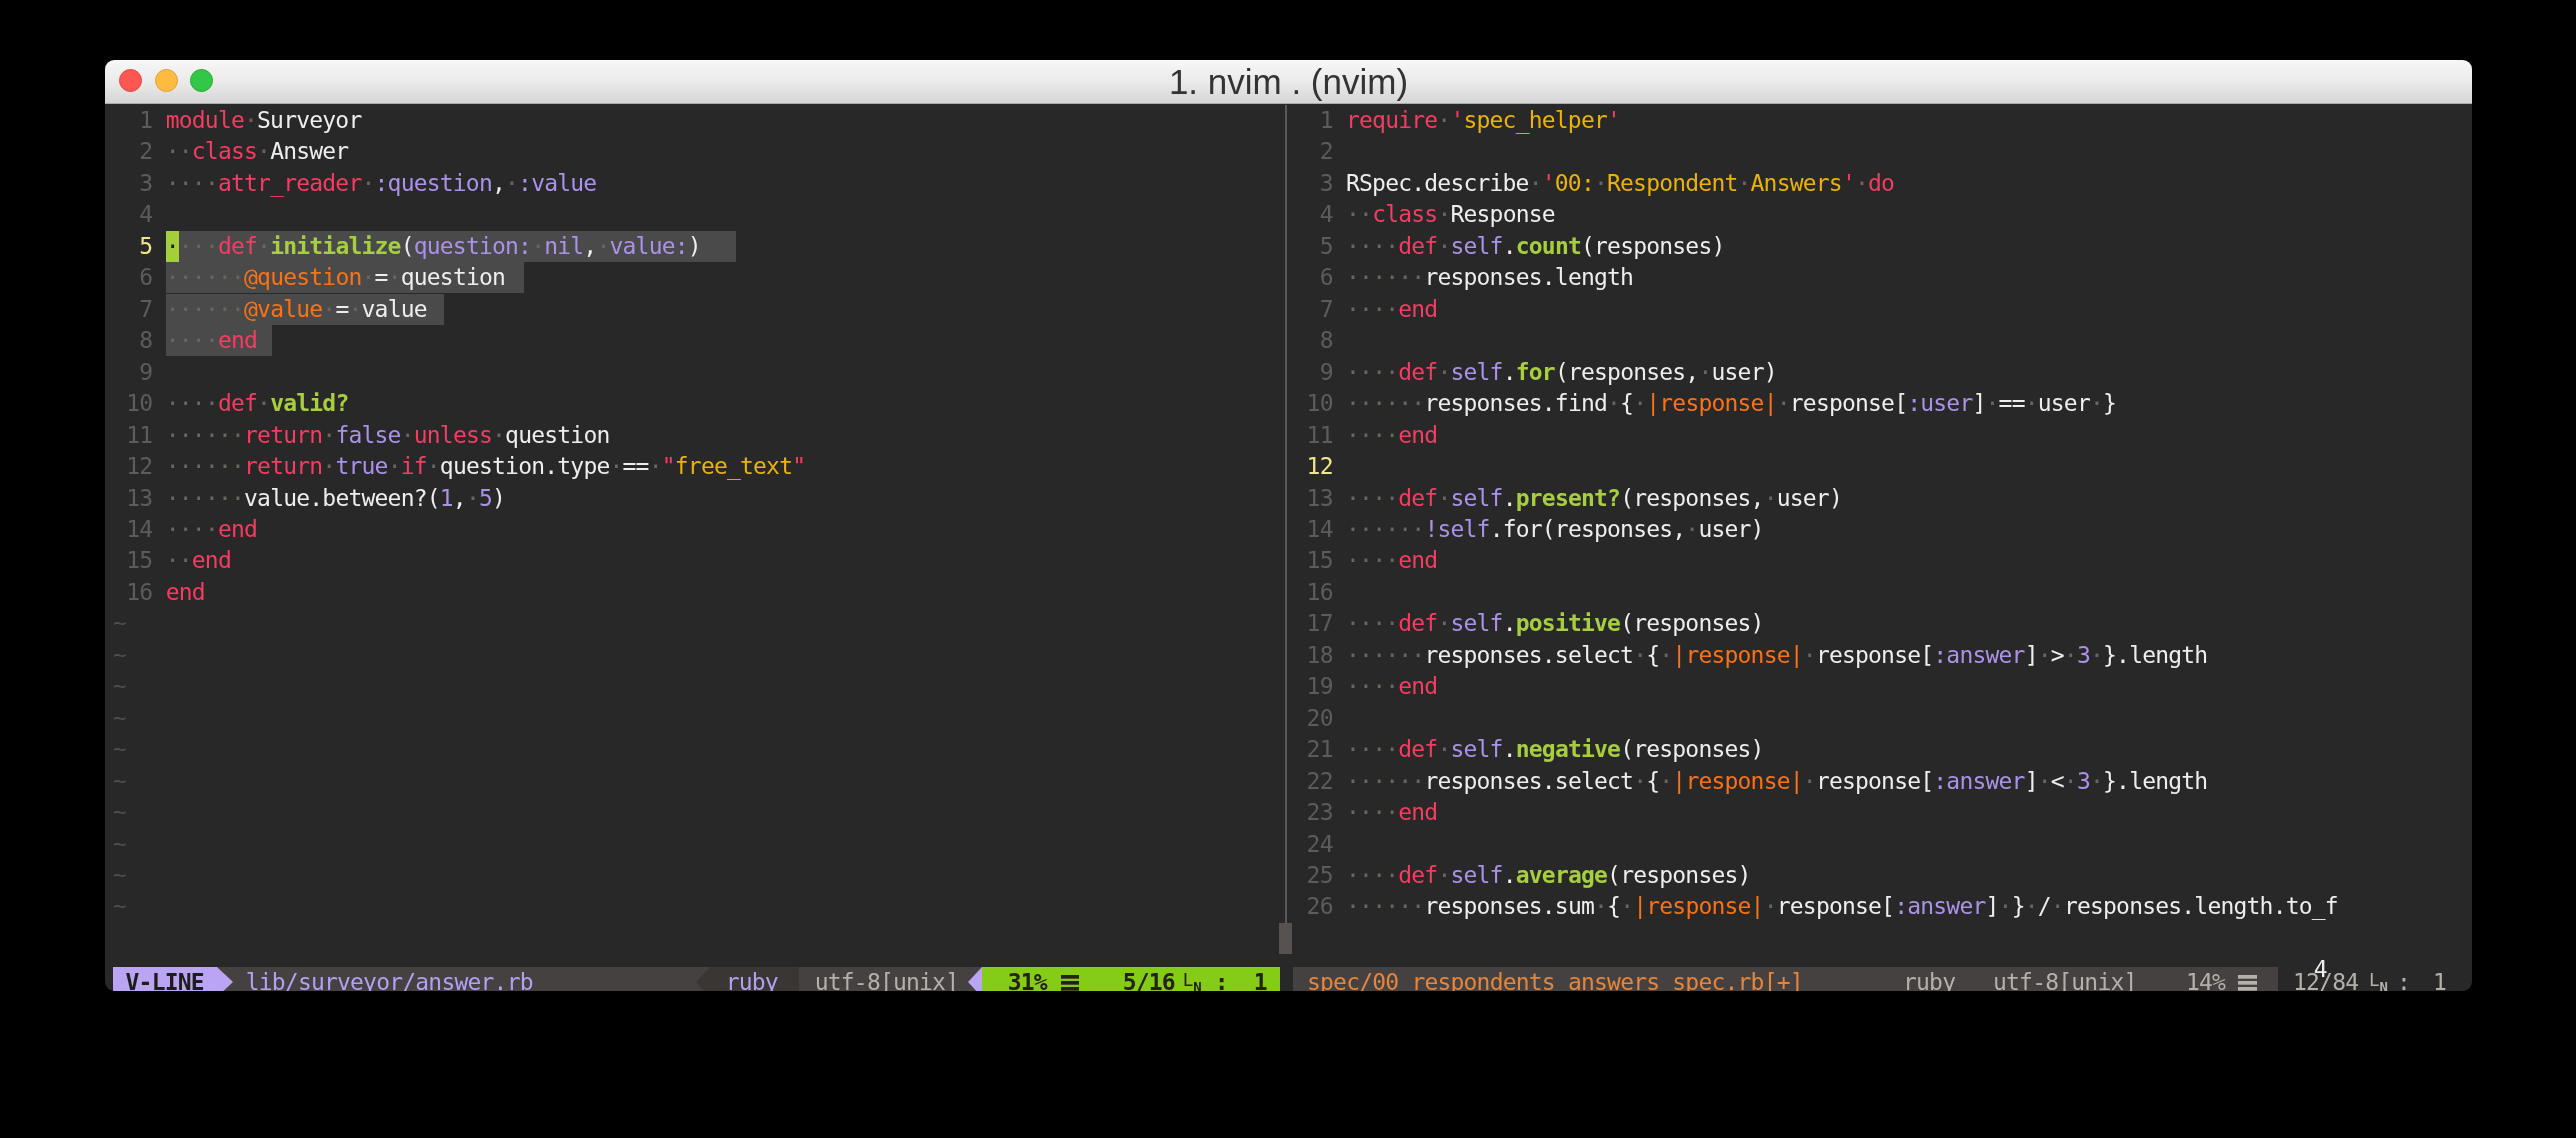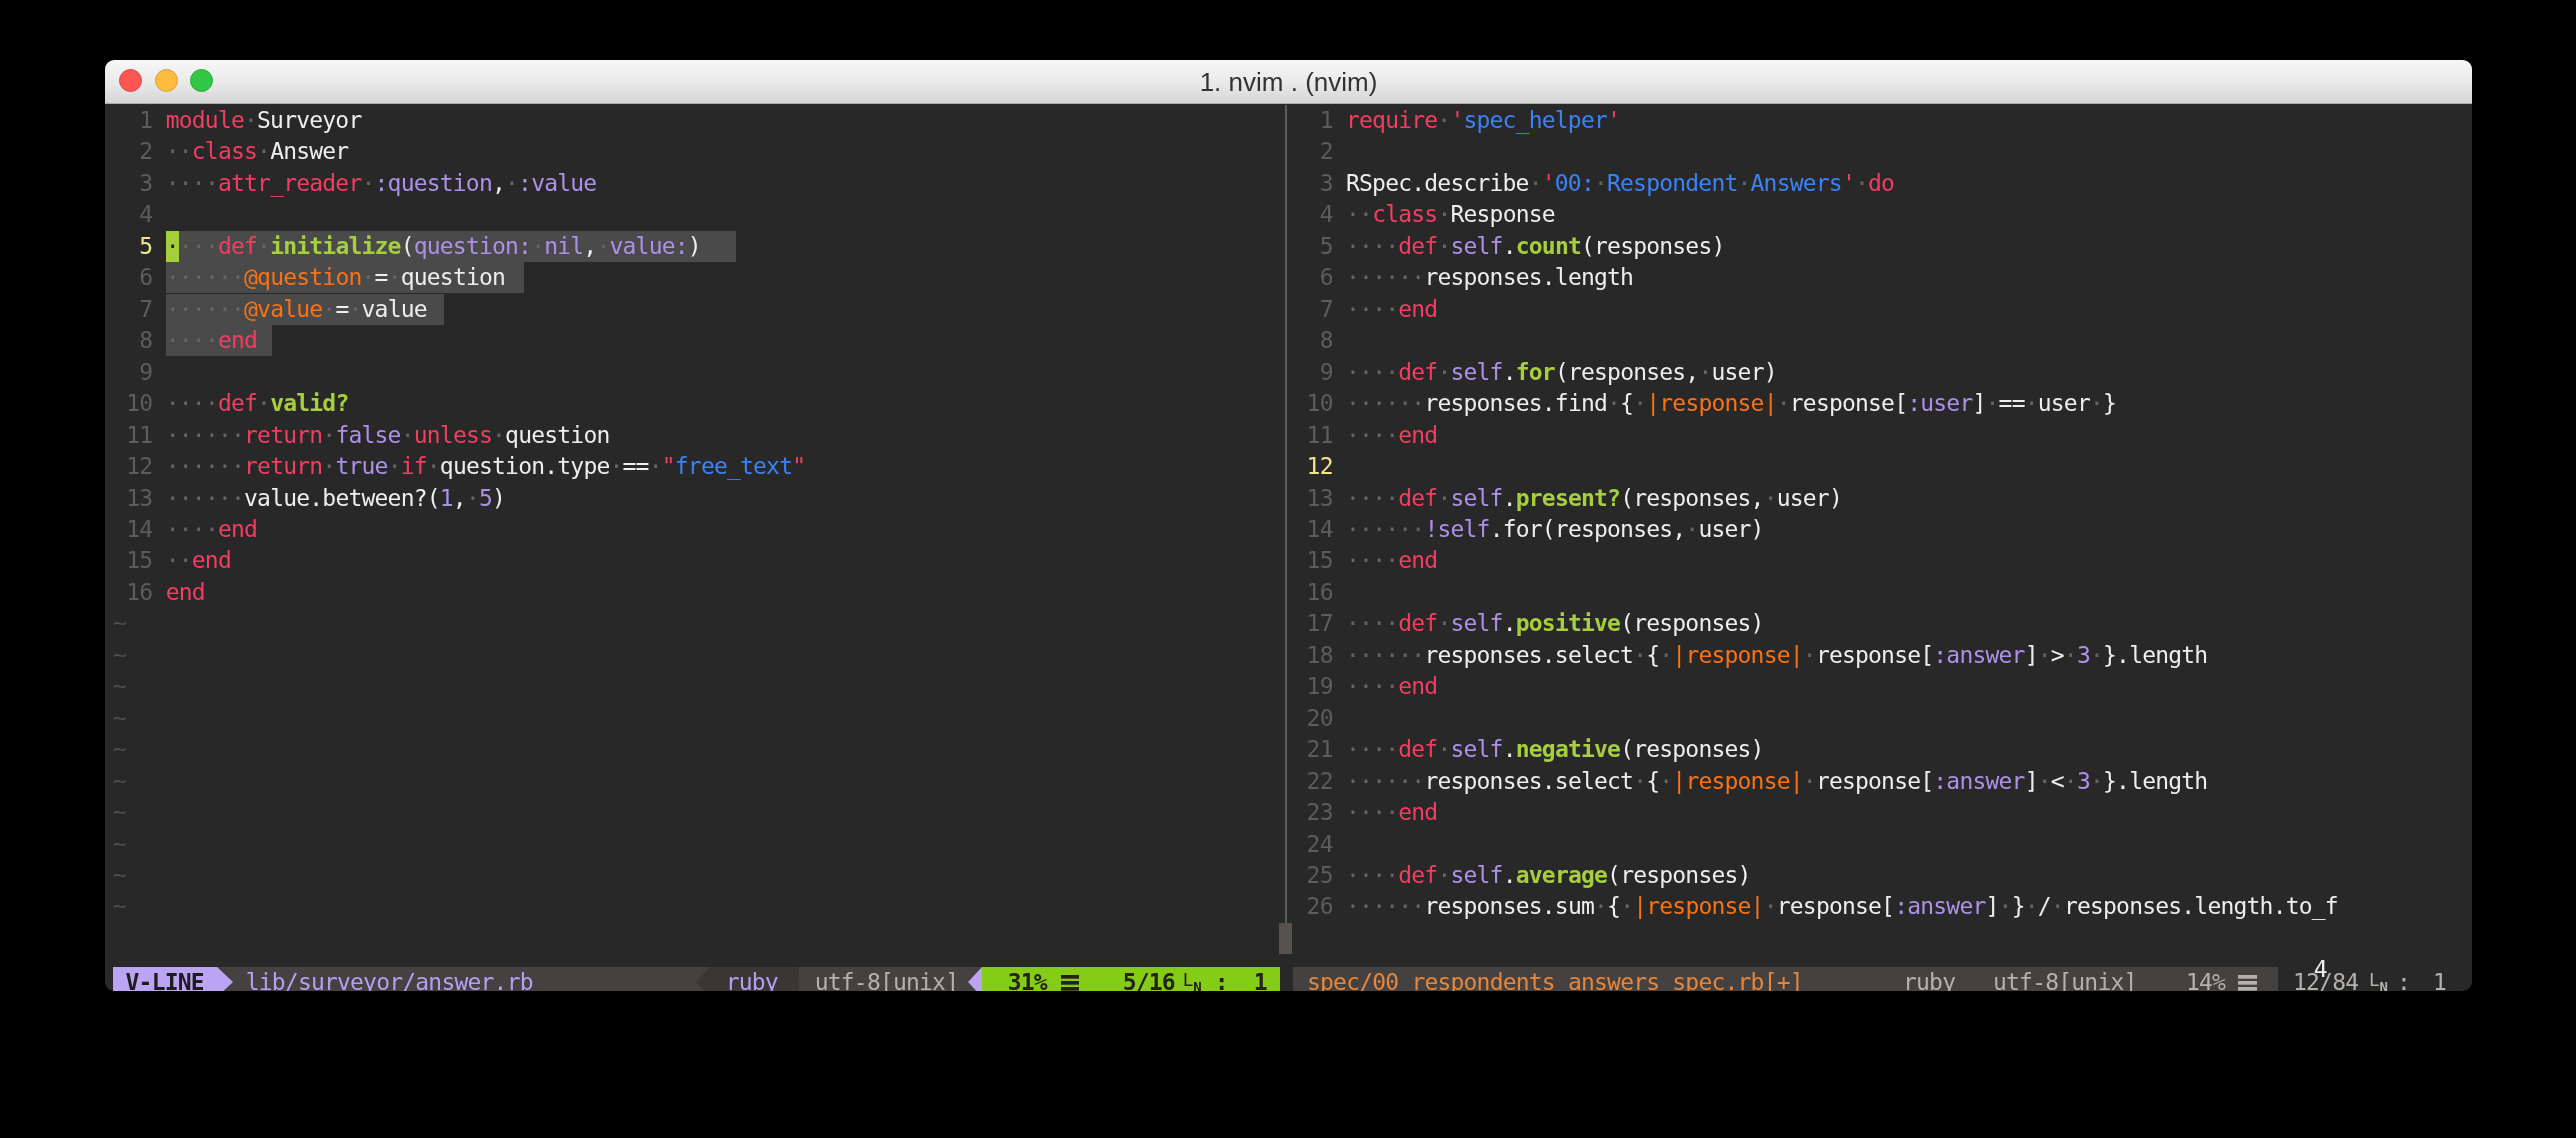--- a/index.html
+++ b/index.html
@@ -16,21 +16,21 @@
     border-bottom:0.9px solid #ababab;
   }
   .traffic { position:absolute; top:9.3px; left:14px; display:flex; gap:12.6px; }
   .tl { width:23px; height:23px; border-radius:50%; }
   .tl.red   { background:#fc5753; border:0.9px solid #df4744; }
   .tl.yellow{ background:#fdbc40; border:0.9px solid #de9f34; }
   .tl.green { background:#33c748; border:0.9px solid #27aa35; }
   .title {
     position:absolute; left:0; right:0; top:0; height:44px;
     text-align:center; line-height:44px;
-    font-family:"Liberation Sans", sans-serif; font-size:26px; font-weight:400; color:#333333;
+    font-family:"Liberation Sans", sans-serif; font-size:35px; font-weight:400; color:#333333;
   }
 
   .term {
     position:absolute; left:0; top:44px; width:2367px; height:886px;
     font-size:23px; letter-spacing:-0.8px; line-height:31px; color:#eee;
     white-space:pre;
   }
   .pane { position:absolute; top:0.9px; }
   .pane.left  { left:7.7px;    width:1167px; }
   .pane.right { left:1188px; width:1167px; }
@@ -40,21 +40,21 @@
   .bg.cur { background:#a5cf3a; }
   .code { position:relative; z-index:1; }
   .ln { display:inline-block; width:53px; padding-right:13.3px; text-align:right; color:#5c5c5c; }
   .ln.hi { color:#f2e68c; }
   .tilde { color:#4d4d4d; }
 
   .k { color:#f53c61; }
   .f { color:#a6ce3e;font-weight:bold; }
   .p { color:#ab91e8; }
   .c { color:#f97316; }
-  .s { color:#3b82f6; }
+  .s { color:#eab308; }
   .q { color:#f53c61; }
   .w { color:#eeeeee; }
   .d { color:#6a665e; }
   .dc { color:#161c22; }
 
   .vdivider { position:absolute; background:#5a5a5a; width:1.9px; left:1180px; top:0.9px; height:818px; }
 
   .statusrow { position:absolute; top:863px; height:31px; }
   .status-left  { left:7.7px;    width:1167px; background:#454140; }
   .status-mid   { left:1174px;   width:13.3px;  background:#575250; position:absolute; top:819px; height:31px; }

